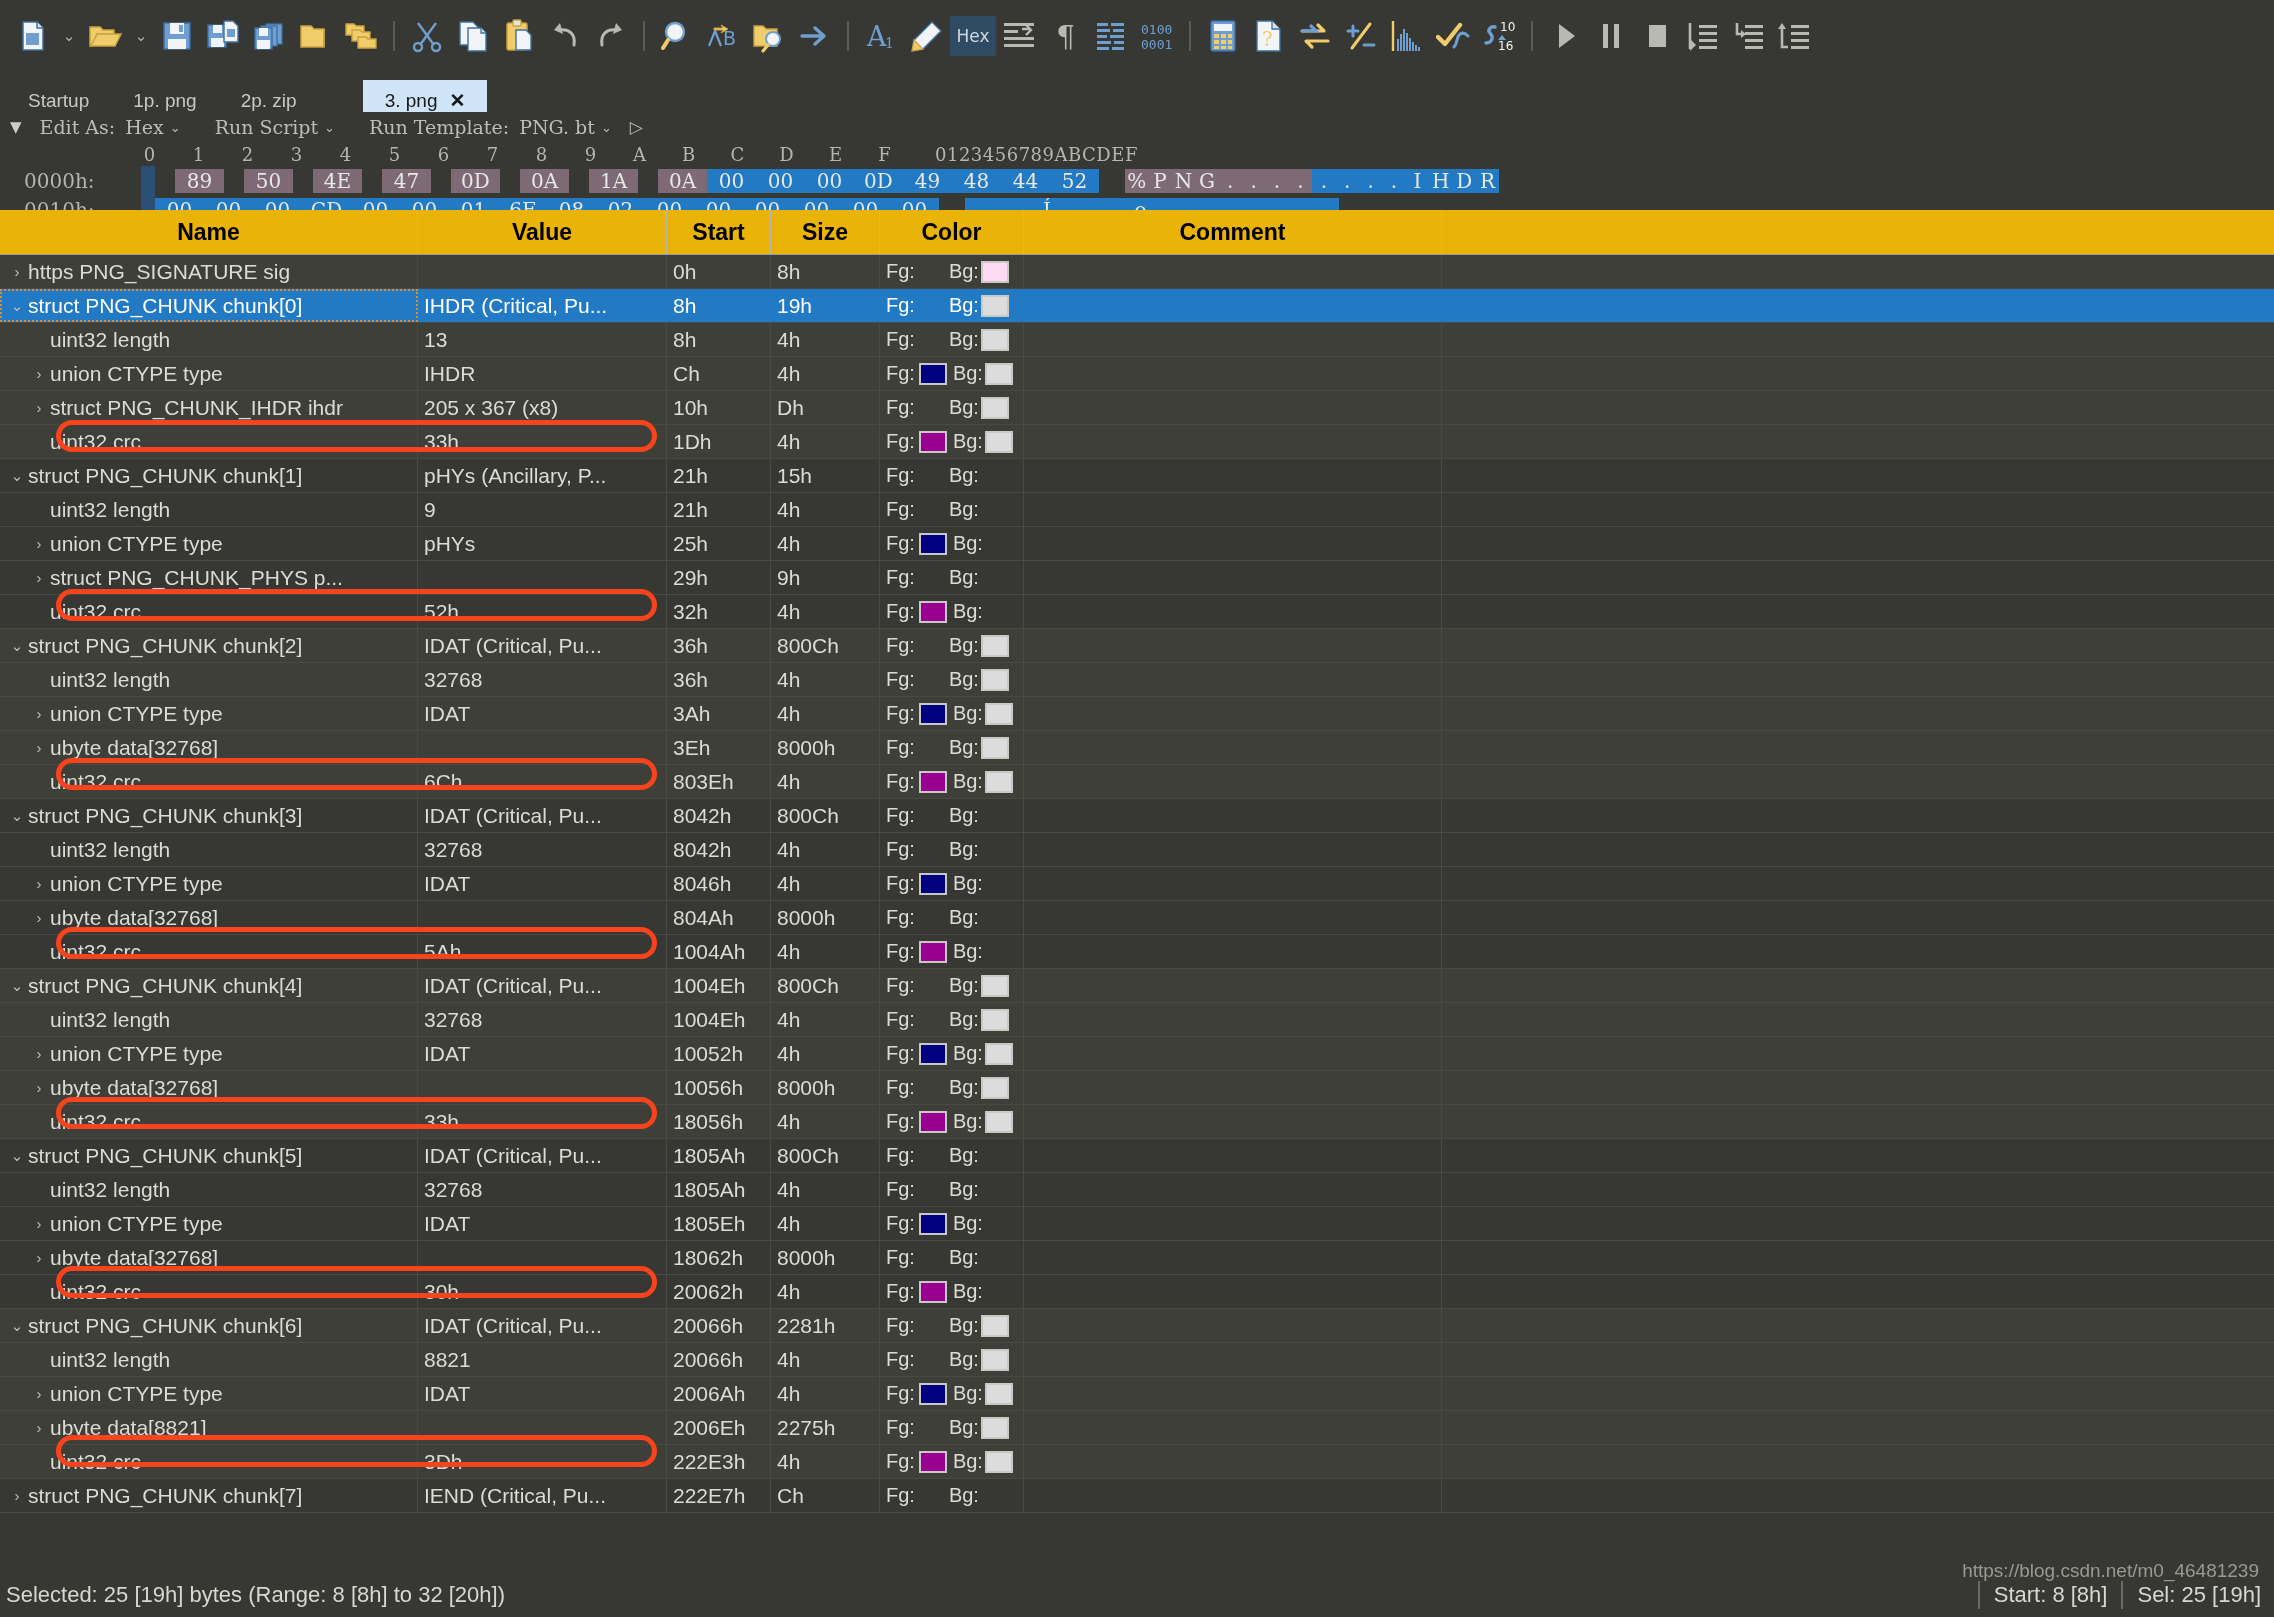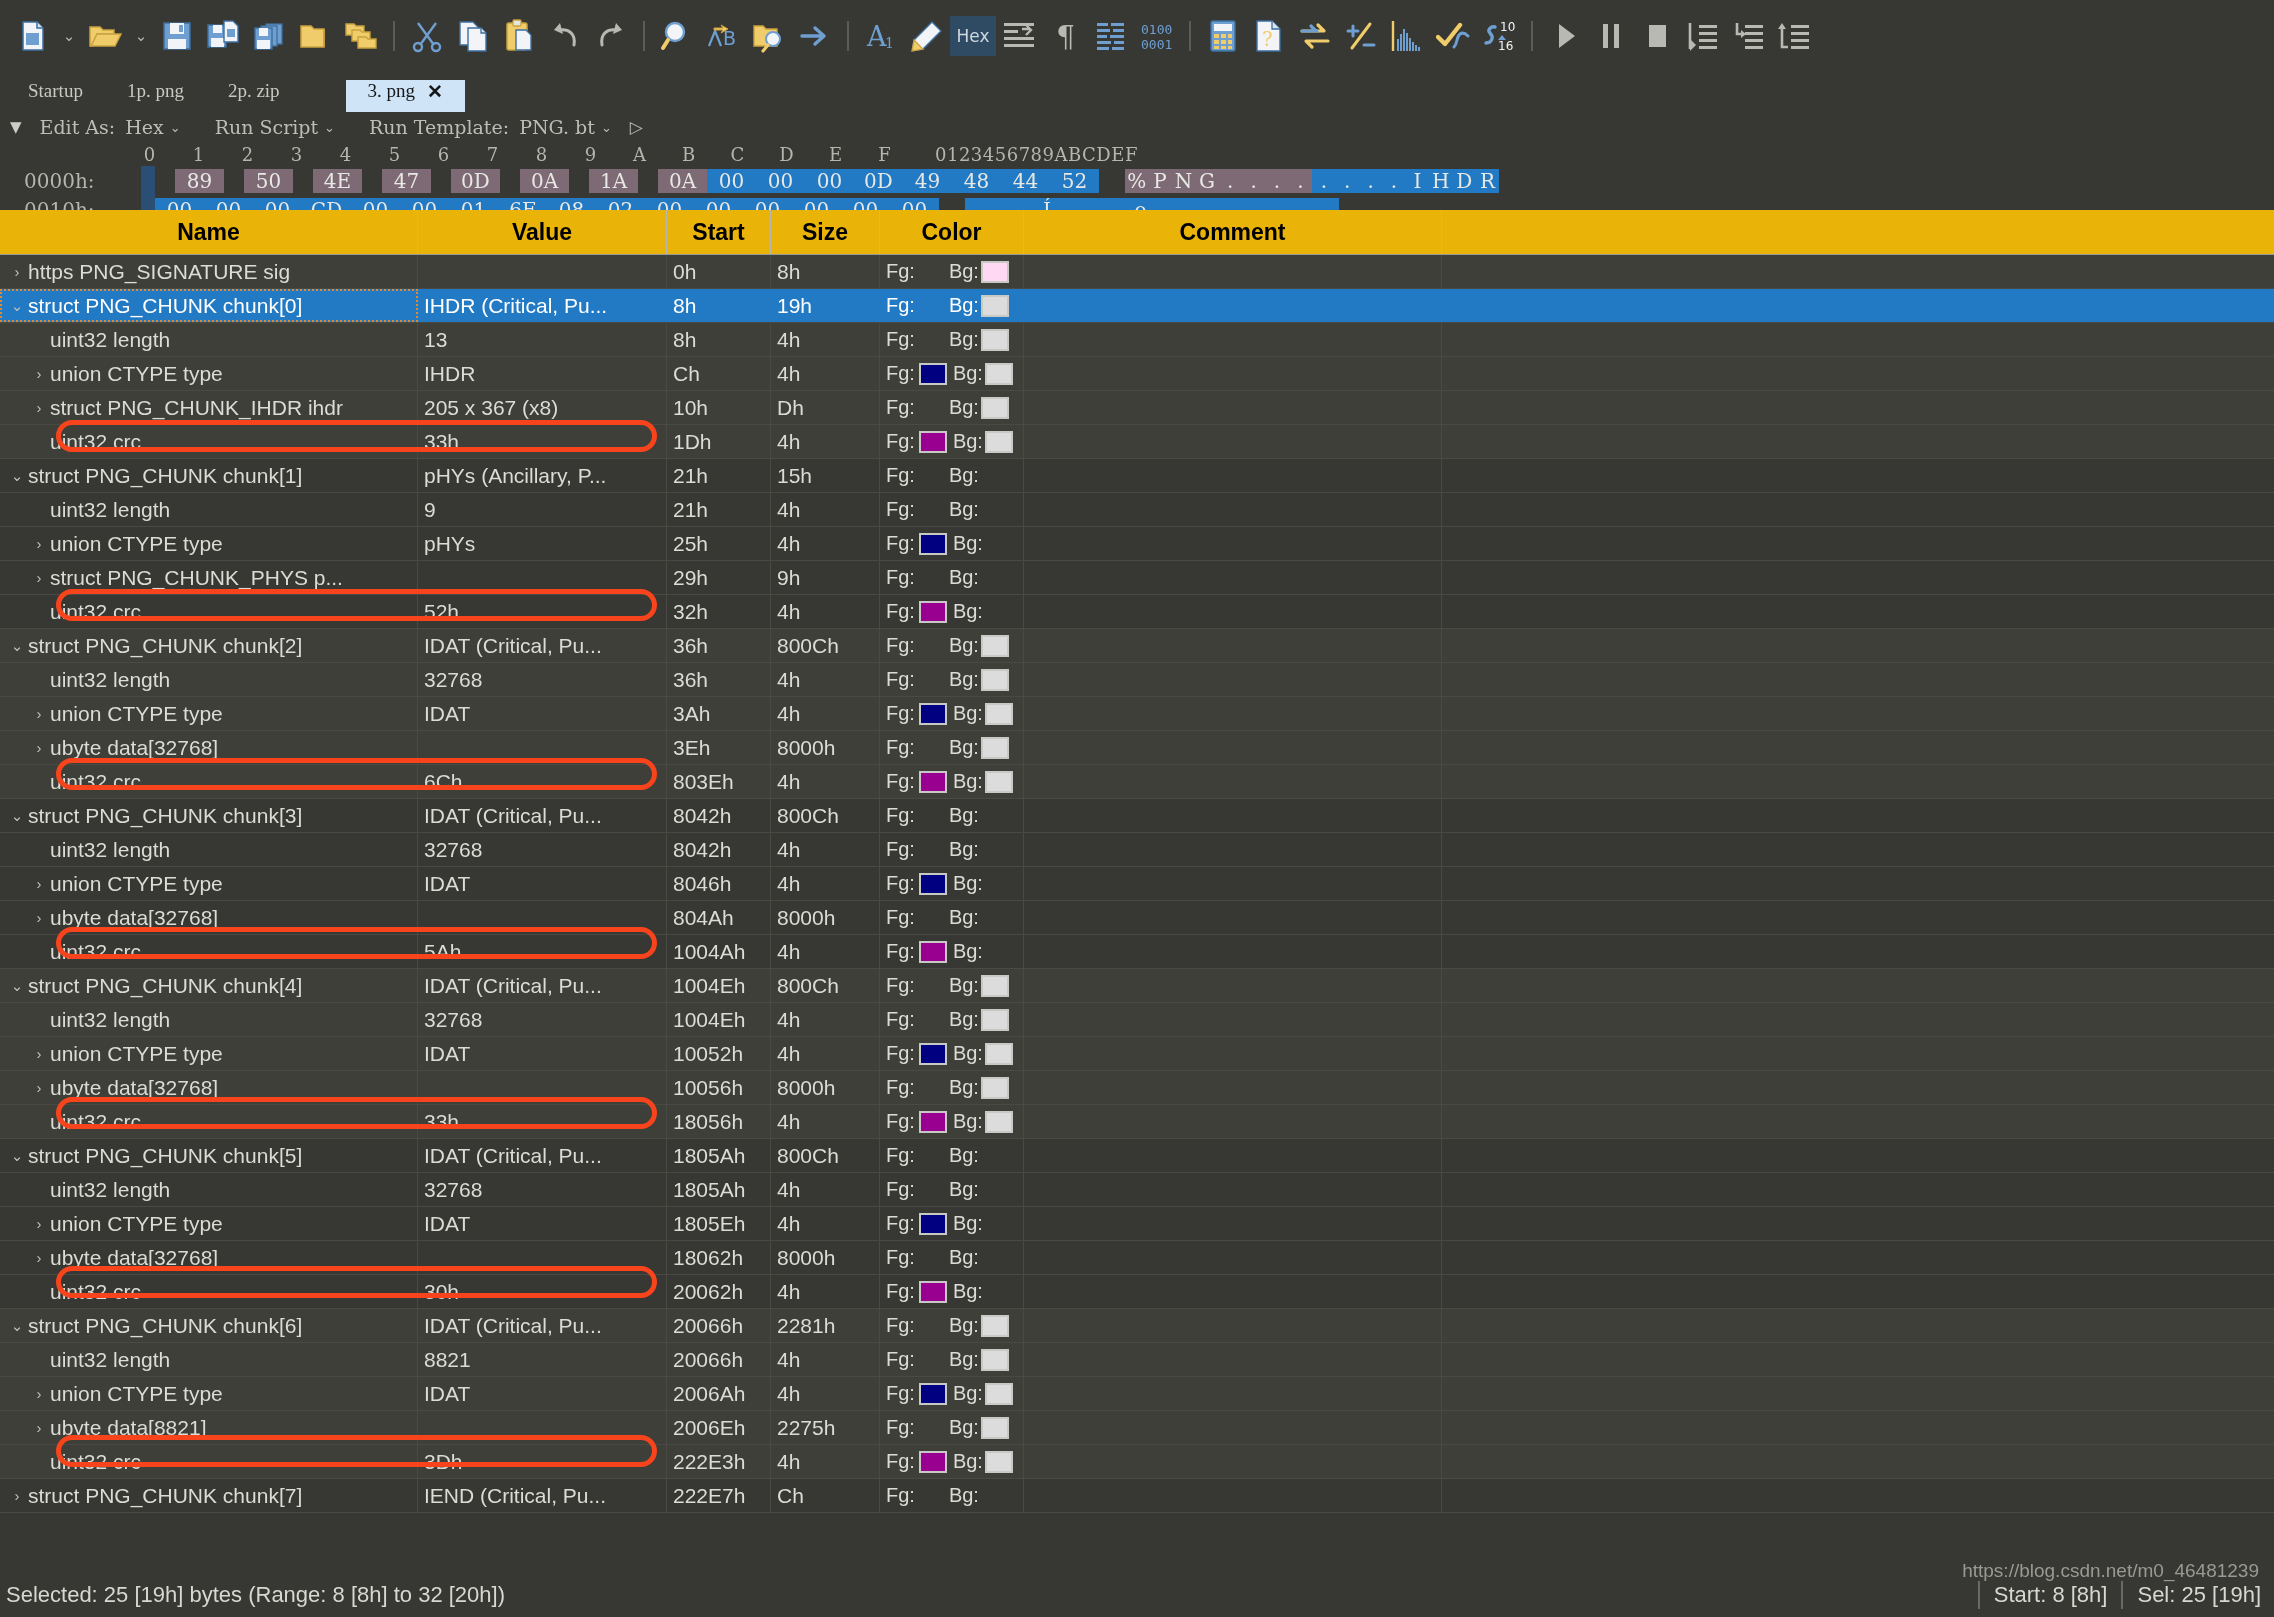--- a/index.html
+++ b/index.html
@@ -9,21 +9,21 @@
   
   .toolbar{height:72px;background:#373733;display:flex;align-items:center;padding:0 10px;box-sizing:border-box;}
   .tb-item{width:46px;height:56px;display:flex;align-items:center;justify-content:center;flex:0 0 auto;}
   .tb-item svg{display:block;}
   .tb-caret{width:26px;height:56px;display:flex;align-items:center;justify-content:center;color:#b9b9b4;font-size:15px;flex:0 0 auto;}
   .tb-sep{width:2px;height:30px;background:#5c5c57;margin:0 9px;flex:0 0 auto;}
   .tb-hexbox{width:46px;height:40px;background:#2f4b63;display:flex;align-items:center;justify-content:center;color:#cfd8df;font-size:17px;font-family:"DejaVu Sans",sans-serif;}
 
   
   .tabs{height:40px;background:#373733;display:flex;align-items:flex-end;padding-left:6px;box-sizing:border-box;}
-  .tab{height:32px;display:flex;align-items:flex-start;padding:0 22px;color:#c9c9c4;font-family:Liberation Serif, serif;font-size:19px;white-space:nowrap;}
+  .tab{height:32px;display:flex;align-items:flex-end;padding:0 22px;color:#c9c9c4;font-family:Liberation Sans, sans-serif;font-size:19px;white-space:nowrap;}
   .tab.active{background:#cfe4f7;color:#16181a;font-weight:400;margin-left:44px;}
   .tab .x{margin-left:12px;font-weight:bold;font-size:19px;color:#16181a;}
 
   
   .editbar{height:30px;background:#373733;display:flex;align-items:center;color:#bdbdb8;
            font-family:"DejaVu Serif",serif;font-size:19px;padding-left:10px;box-sizing:border-box;gap:0;}
   .editbar .dd{margin-left:6px;color:#bdbdb8;font-size:13px;}
   .eb-seg{display:flex;align-items:center;margin-right:34px;white-space:nowrap;}
   .eb-arrowdown{color:#cdcdc8;font-size:15px;margin-right:18px;}
   .eb-play{color:#bdbdb8;font-size:17px;}

